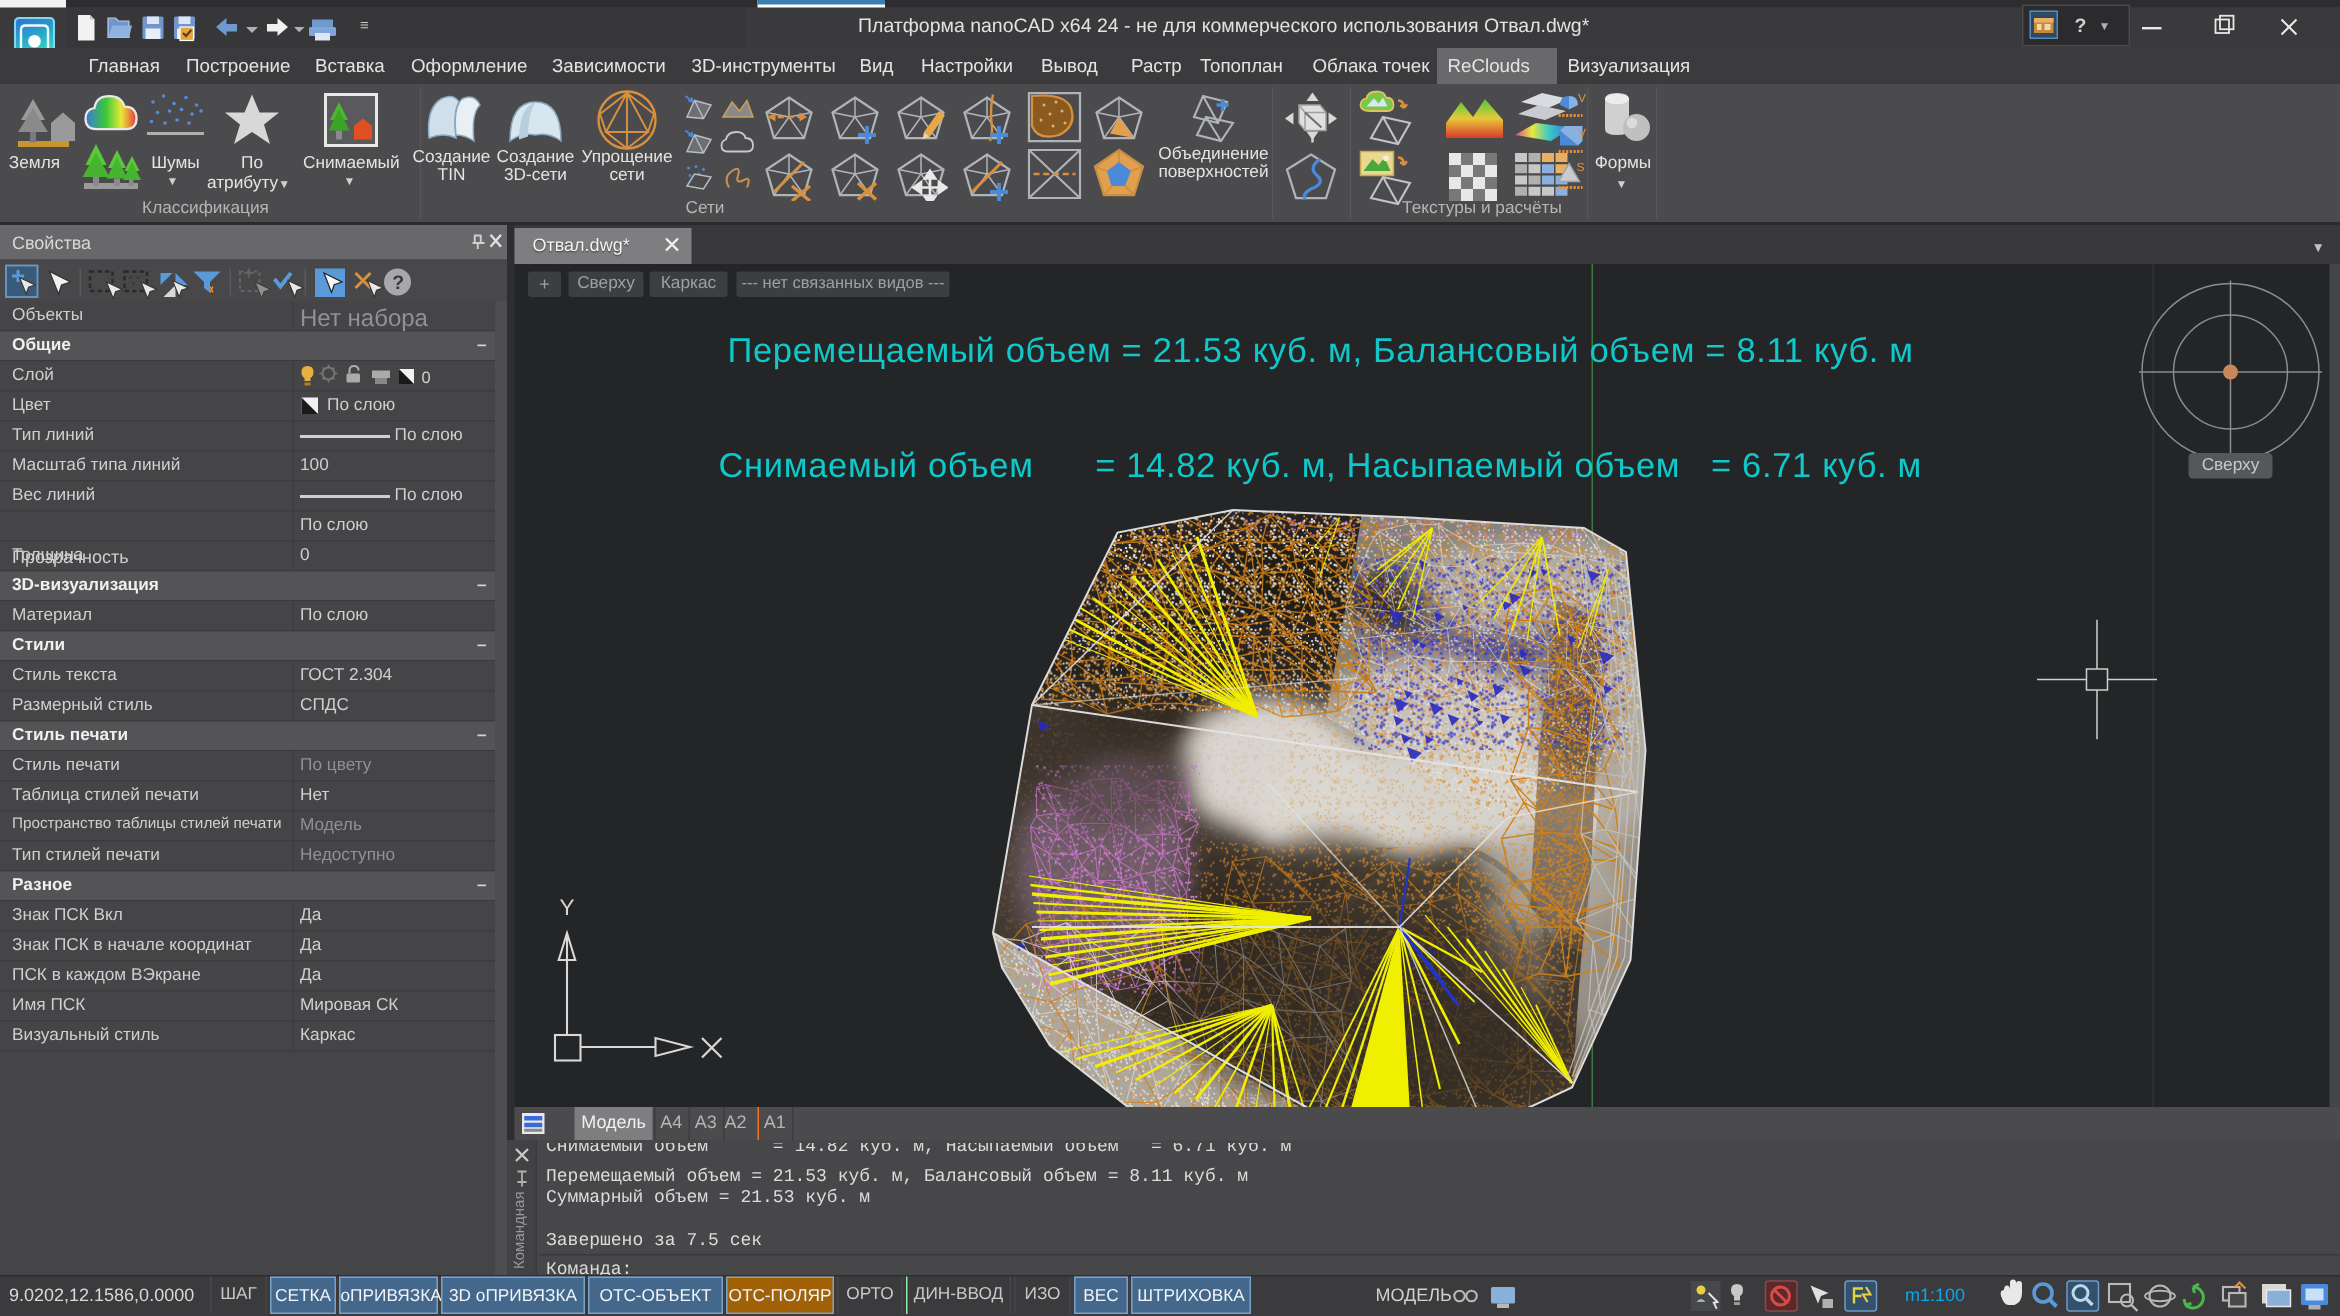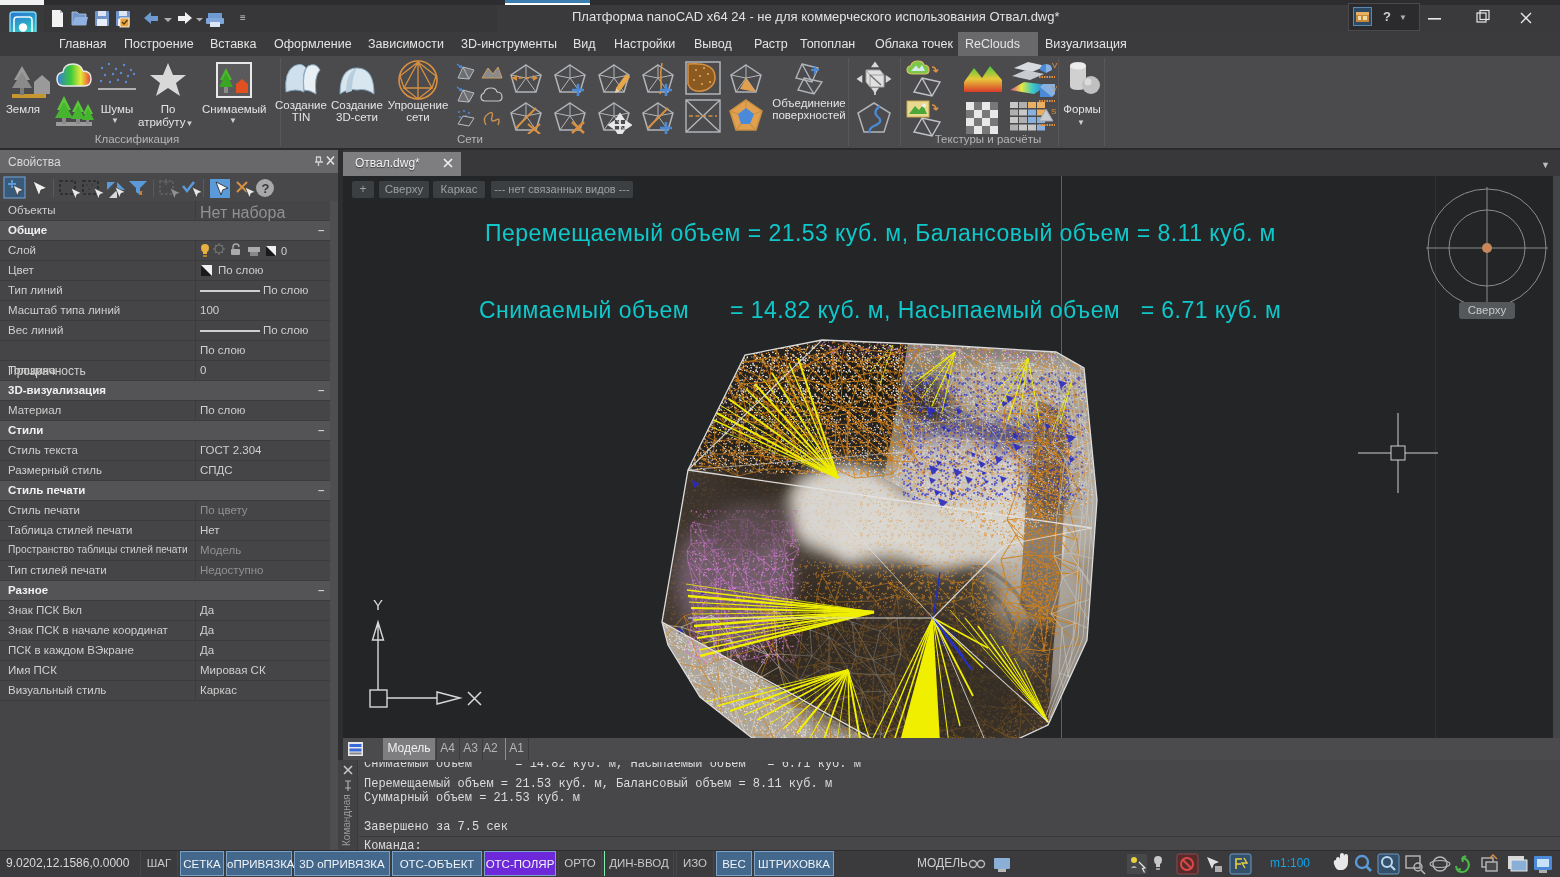--- a/index.html
+++ b/index.html
@@ -1219,21 +1219,21 @@
 <div class="abs" style="left:364px;top:820px;color:#dcdcdc;font-size:12px;font-family:'Liberation Mono',monospace;white-space:pre;">Завершено&nbsp;за&nbsp;7.5&nbsp;сек</div>
 <div class="abs" style="left:359px;top:836px;width:1201px;height:1px;background:#3a3a3c"></div>
 <div class="abs" style="left:364px;top:839px;color:#dcdcdc;font-size:12px;font-family:Liberation Mono, monospace">Команда:</div>
 <div class="abs" style="left:0;top:850px;width:1560px;height:27px;background:#3b3b3d;border-top:1px solid #2e2e30"></div>
 <div class="abs" style="left:6px;top:856px;color:#d8d8d8;font-size:12px">9.0202,12.1586,0.0000</div>
 <div class="abs" style="left:140px;top:851px;width:38px;height:25px;color:#c8c8c8;font-size:11.5px;text-align:center;line-height:24px;border-left:1px solid #48484a;border-right:1px solid #48484a;white-space:nowrap">ШАГ</div>
 <div class="abs" style="left:180px;top:851px;width:44px;height:25px;background:#44678c;border:1px solid #7aa2c8;color:#f0f4f8;font-size:11.5px;text-align:center;line-height:24px;white-space:nowrap">СЕТКА</div>
 <div class="abs" style="left:226px;top:851px;width:66px;height:25px;background:#44678c;border:1px solid #7aa2c8;color:#f0f4f8;font-size:11.5px;text-align:center;line-height:24px;white-space:nowrap">оПРИВЯЗКА</div>
 <div class="abs" style="left:294px;top:851px;width:96px;height:25px;background:#44678c;border:1px solid #7aa2c8;color:#f0f4f8;font-size:11.5px;text-align:center;line-height:24px;white-space:nowrap">3D оПРИВЯЗКА</div>
 <div class="abs" style="left:392px;top:851px;width:90px;height:25px;background:#44678c;border:1px solid #7aa2c8;color:#f0f4f8;font-size:11.5px;text-align:center;line-height:24px;white-space:nowrap">ОТС-ОБЪЕКТ</div>
-<div class="abs" style="left:484px;top:851px;width:72px;height:25px;background:#6d28d9;border:1px solid #7aa2c8;color:#f0f4f8;font-size:11.5px;text-align:center;line-height:24px;white-space:nowrap">ОТС-ПОЛЯР</div>
+<div class="abs" style="left:484px;top:851px;width:72px;height:25px;background:#a16207;border:1px solid #7aa2c8;color:#f0f4f8;font-size:11.5px;text-align:center;line-height:24px;white-space:nowrap">ОТС-ПОЛЯР</div>
 <div class="abs" style="left:558px;top:851px;width:44px;height:25px;color:#c8c8c8;font-size:11.5px;text-align:center;line-height:24px;border-left:1px solid #48484a;border-right:1px solid #48484a;white-space:nowrap">ОРТО</div>
 <div class="abs" style="left:604px;top:851px;width:70px;height:25px;color:#c8c8c8;font-size:11.5px;text-align:center;line-height:24px;border-left:1px solid #86efac;border-right:1px solid #48484a;white-space:nowrap">ДИН-ВВОД</div>
 <div class="abs" style="left:676px;top:851px;width:38px;height:25px;color:#c8c8c8;font-size:11.5px;text-align:center;line-height:24px;border-left:1px solid #48484a;border-right:1px solid #48484a;white-space:nowrap">ИЗО</div>
 <div class="abs" style="left:716px;top:851px;width:36px;height:25px;background:#44678c;border:1px solid #7aa2c8;color:#f0f4f8;font-size:11.5px;text-align:center;line-height:24px;white-space:nowrap">ВЕС</div>
 <div class="abs" style="left:754px;top:851px;width:80px;height:25px;background:#44678c;border:1px solid #7aa2c8;color:#f0f4f8;font-size:11.5px;text-align:center;line-height:24px;white-space:nowrap">ШТРИХОВКА</div>
 <div class="abs" style="left:917px;top:856px;color:#d0d0d0;font-size:12px">МОДЕЛЬ</div>
 <svg class="abs" style="left:968px;top:854px" width="50" height="20" viewBox="0 0 50 20">
 <circle cx="5" cy="10" r="3.5" fill="none" stroke="#b8b8b8" stroke-width="1.4"></circle>
     <circle cx="13" cy="10" r="3.5" fill="none" stroke="#b8b8b8" stroke-width="1.4"></circle>
     <path d="M8.5 10 h1" stroke="#b8b8b8"></path>

